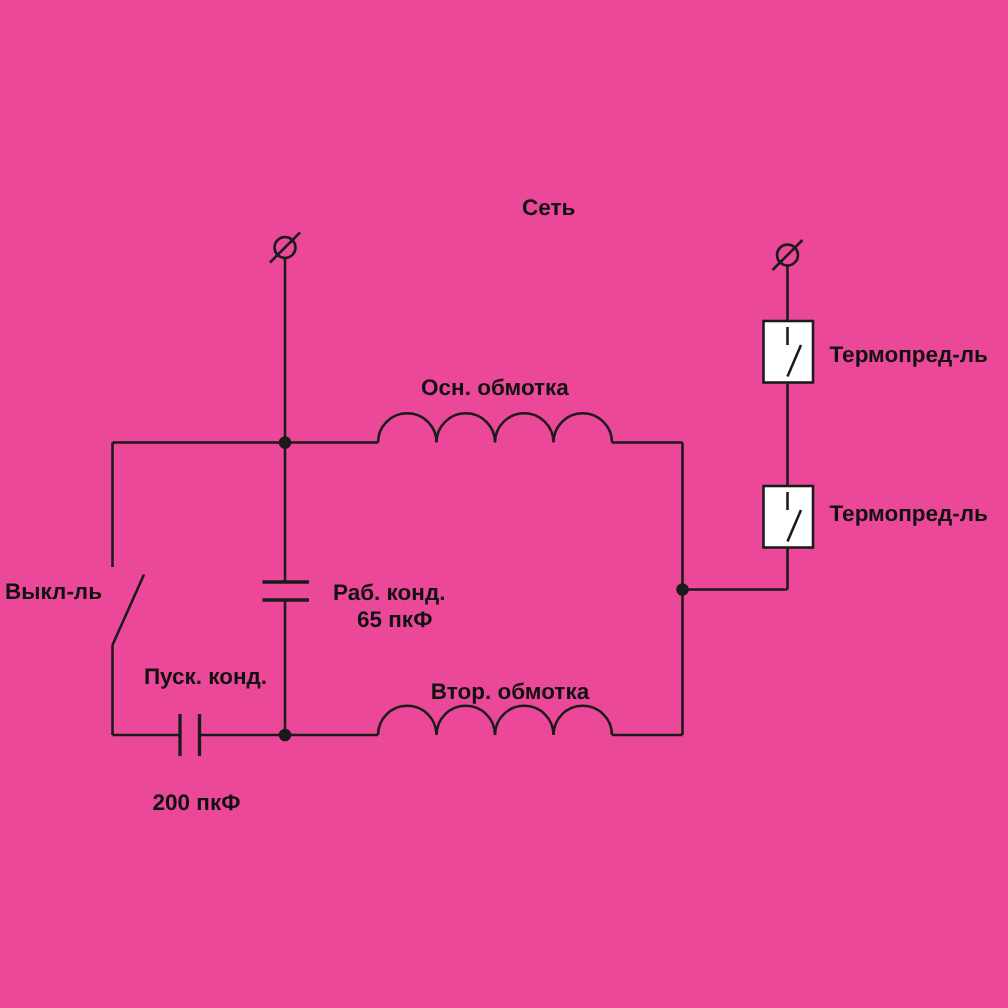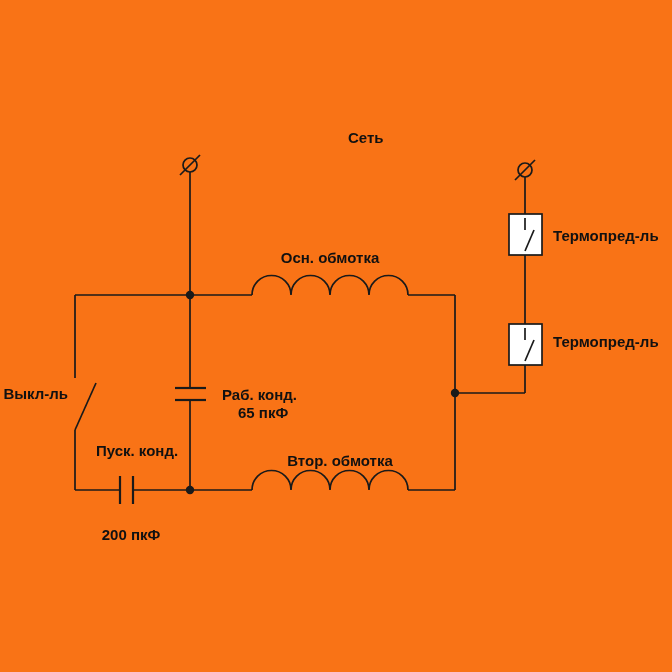--- a/index.html
+++ b/index.html
@@ -8,21 +8,21 @@
     background: #ffffff;
     width: 672px;
     height: 672px;
     overflow: hidden;
     font-family: "Liberation Sans", sans-serif;
   }
   .stage {
     position: relative;
     width: 672px;
     height: 672px;
-    background: #f97316;
+    background: #ec4899;
   }
   svg {
     display: block;
   }
   .wire {
     stroke: #1a1a1a;
     stroke-width: 1.7;
     fill: none;
     stroke-linecap: butt;
   }

